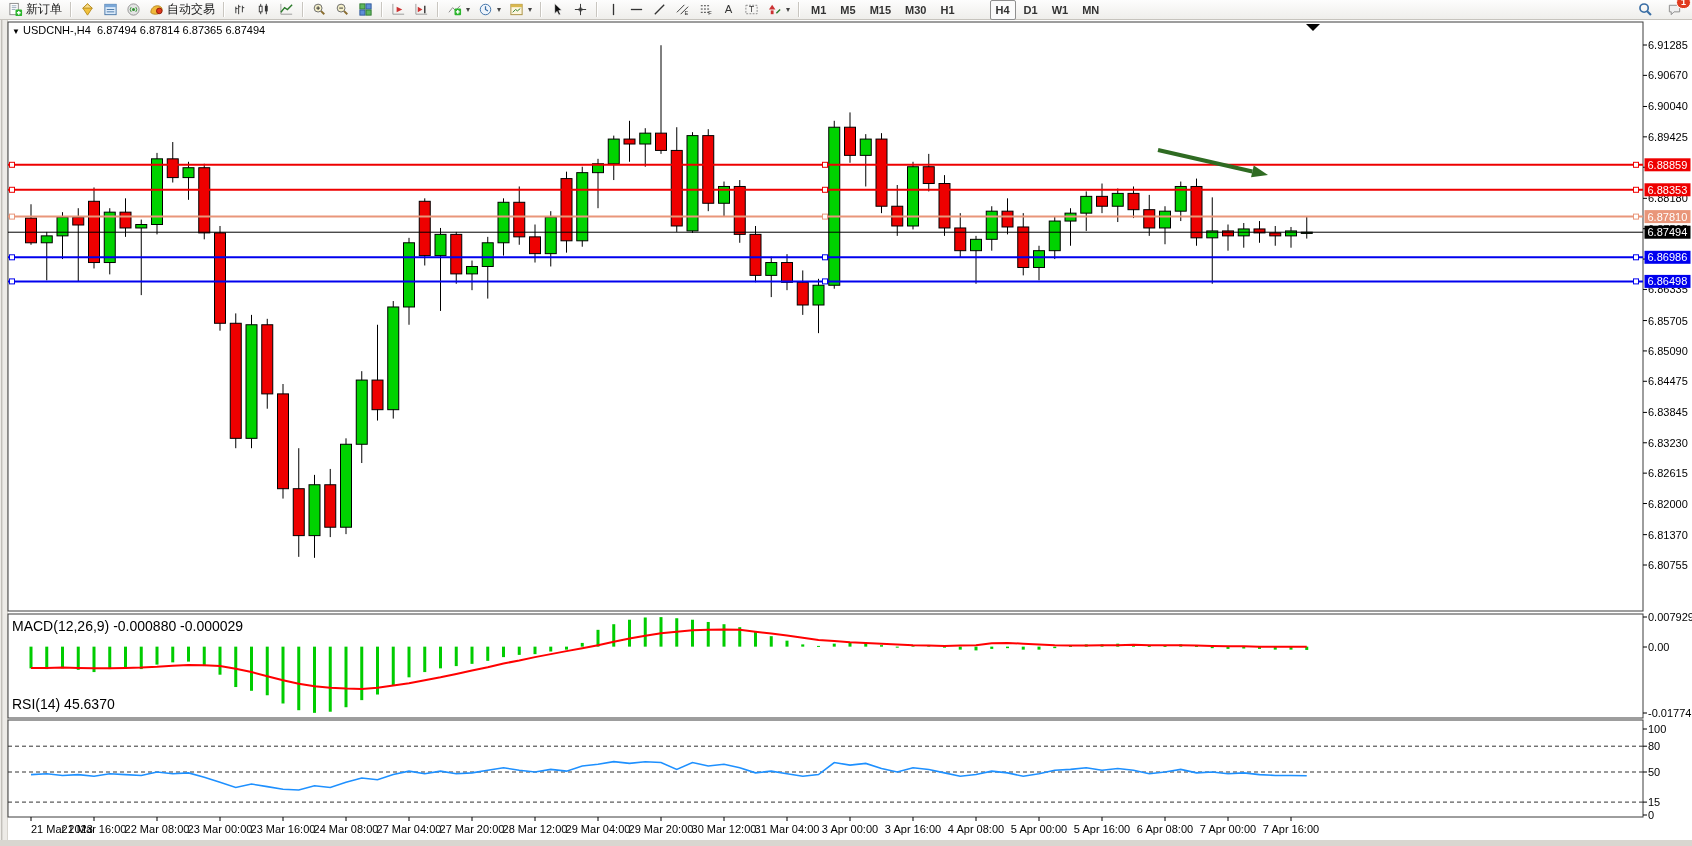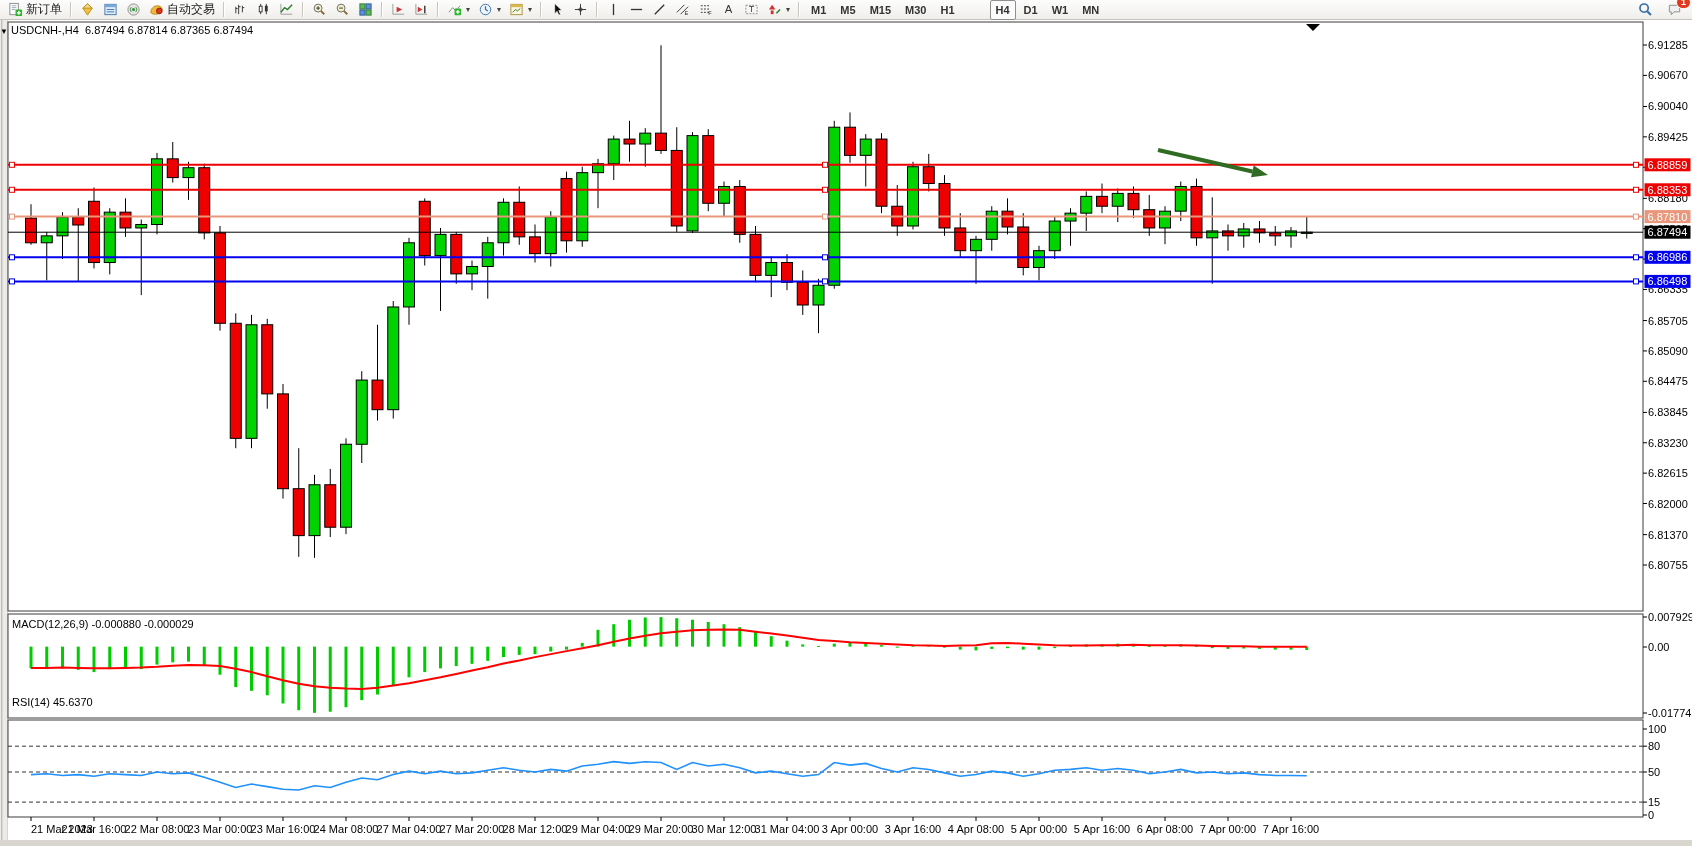--- a/index.html
+++ b/index.html
@@ -11,23 +11,23 @@
     font-size:12px;color:#1a1a1a;border:1px solid transparent;border-radius:2px;white-space:nowrap;}
   .tb-btn .car{font-size:8px;color:#444;margin-left:1px}
   .tb-sep{width:1px;height:15px;background:#c9c6c0;border-right:1px solid #fff;margin:0 4px;flex:0 0 auto;}
   .tf-btn{height:16px;display:flex;align-items:center;padding:1px 5px;margin:0 1px;
     font-size:11px;font-weight:bold;color:#333;border:1px solid transparent;}
   .tf-btn.active{background:#fbfbfb;border:1px solid #8f8f8f;border-radius:2px;margin-left:28px;}
   .tb-right{margin-left:auto;display:flex;align-items:center;gap:6px;padding-right:2px;}
   .badge{position:absolute;top:-5px;right:-6px;background:#e03a1e;color:#fff;font-size:9px;
     font-weight:bold;border-radius:7px;padding:0 4px;line-height:11px;border:1px solid #fff;}
   .chat-wrap{position:relative}
-  .title-line{position:absolute;left:0;top:24px;z-index:3;font-size:11px;color:#000;}
+  .title-line{position:absolute;left:12px;top:24px;z-index:3;font-size:11px;color:#000;}
   .title-line b{font-weight:normal}
-  .ind-label{position:absolute;z-index:3;font-size:11px;color:#000;}
+  .ind-label{position:absolute;z-index:3;font-size:14px;color:#000;}
   .left-strip{position:absolute;left:0;top:20px;width:8px;height:826px;background:#edebe7;
     border-right:1px solid #d7d4ce;box-sizing:border-box;}
   .left-strip:before{content:"";position:absolute;left:1px;top:0;width:2px;height:100%;
     background:linear-gradient(90deg,#b5b2ac,#e8e6e2);}
   .bottom-strip{position:absolute;left:0;top:840px;width:1692px;height:6px;background:#d9d6d0;}
   svg text{font-family:"Liberation Sans", sans-serif;}
 </style>
 </head>
 <body>
 

